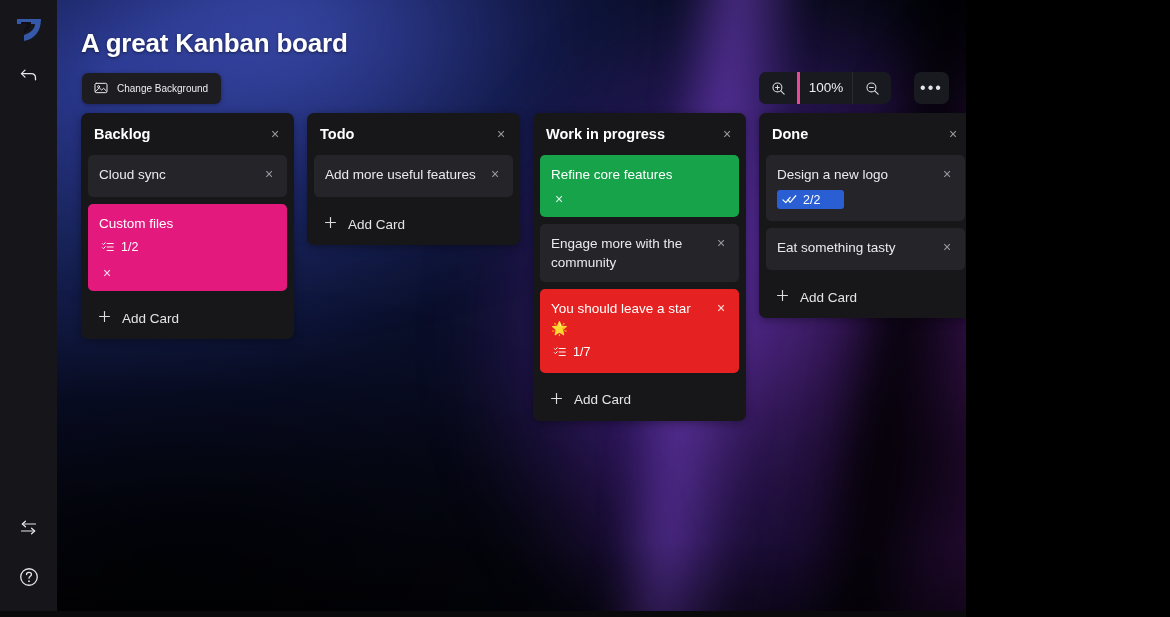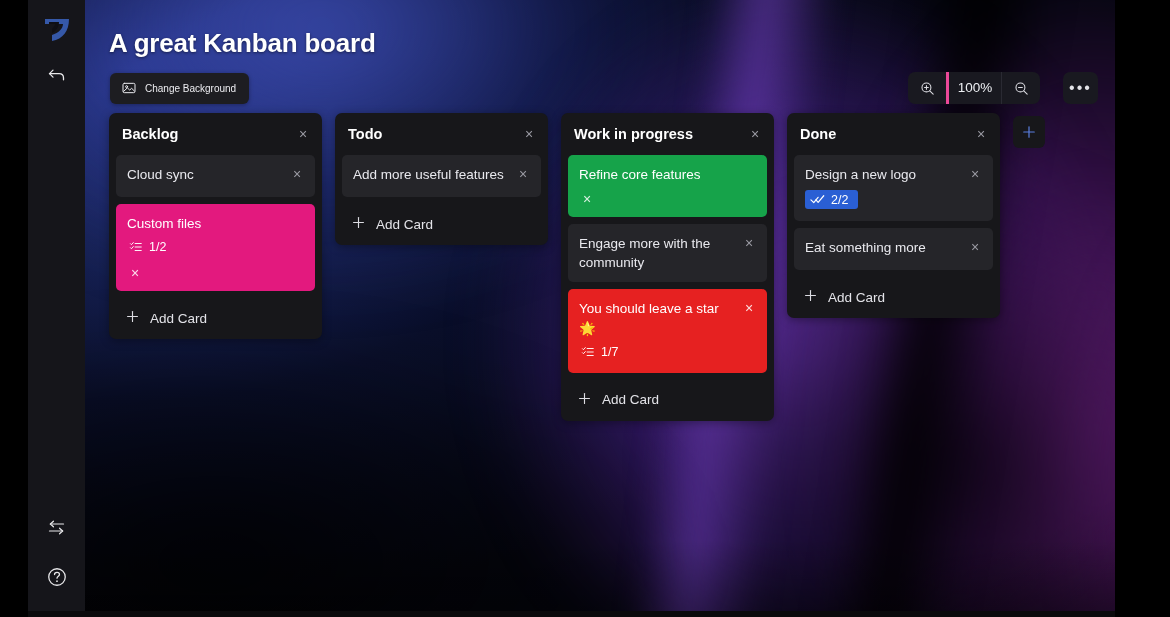--- a/index.html
+++ b/index.html
@@ -7,25 +7,24 @@
   html, body {
     width: 1170px;
     height: 617px;
     overflow: hidden;
     background: #000;
     font-family: "Liberation Sans", sans-serif;
   }
 
   #app {
     position: relative;
-    width: 1087px;
+    width: 966px;
     height: 617px;
     background: #be185d;
     overflow: hidden;
-    margin-left: 28px;
   }
 
   
   .bg-wrap {
     position: absolute;
     left: 57px; top: 0;
     width: 1113px; height: 611px;
     overflow: hidden;
     background: #07060f;
   }
@@ -251,21 +250,21 @@
     gap: 6px;
     margin-top: 6px;
     font-size: 12.5px;
     color: #ffffff;
     padding: 1px 4px 1px 2px;
     border-radius: 3px;
   }
   .checklist.badge-done {
     background: #2a5fd4;
     color: #ffffff;
-    padding: 2px 10px 2px 5px;
+    padding: 2px 24px 2px 5px;
   }
   .checklist .cl-icon { display: flex; align-items: center; }
 
   .add-card {
     display: flex;
     align-items: center;
     gap: 9px;
     height: 42px;
     padding: 0 0 0 8px;
     margin-top: 6px;
@@ -493,21 +492,21 @@
                   <path d="M1.5 12.5 L6 17 L13 8.5"></path>
                   <path d="M9.5 12.5 L13 16.5 L22 6"></path>
                 </svg>
               </span>
               <span>2/2</span>
             </div></div>
           <span class="card-close">×</span>
         </div>
         <div class="card">
           <div class="card-body">
-            <div class="card-title">Eat something more</div>
+            <div class="card-title">Eat something tasty</div>
           </div>
           <span class="card-close">×</span>
         </div>
         <div class="add-card">
           <span class="plus"><svg viewBox="0 0 24 24" width="17" height="17" fill="none" stroke="#dcdce2" stroke-width="1.6" stroke-linecap="round">
               <path d="M12 5 V19"></path>
               <path d="M5 12 H19"></path>
             </svg></span>
           <span>Add Card</span>
         </div>

